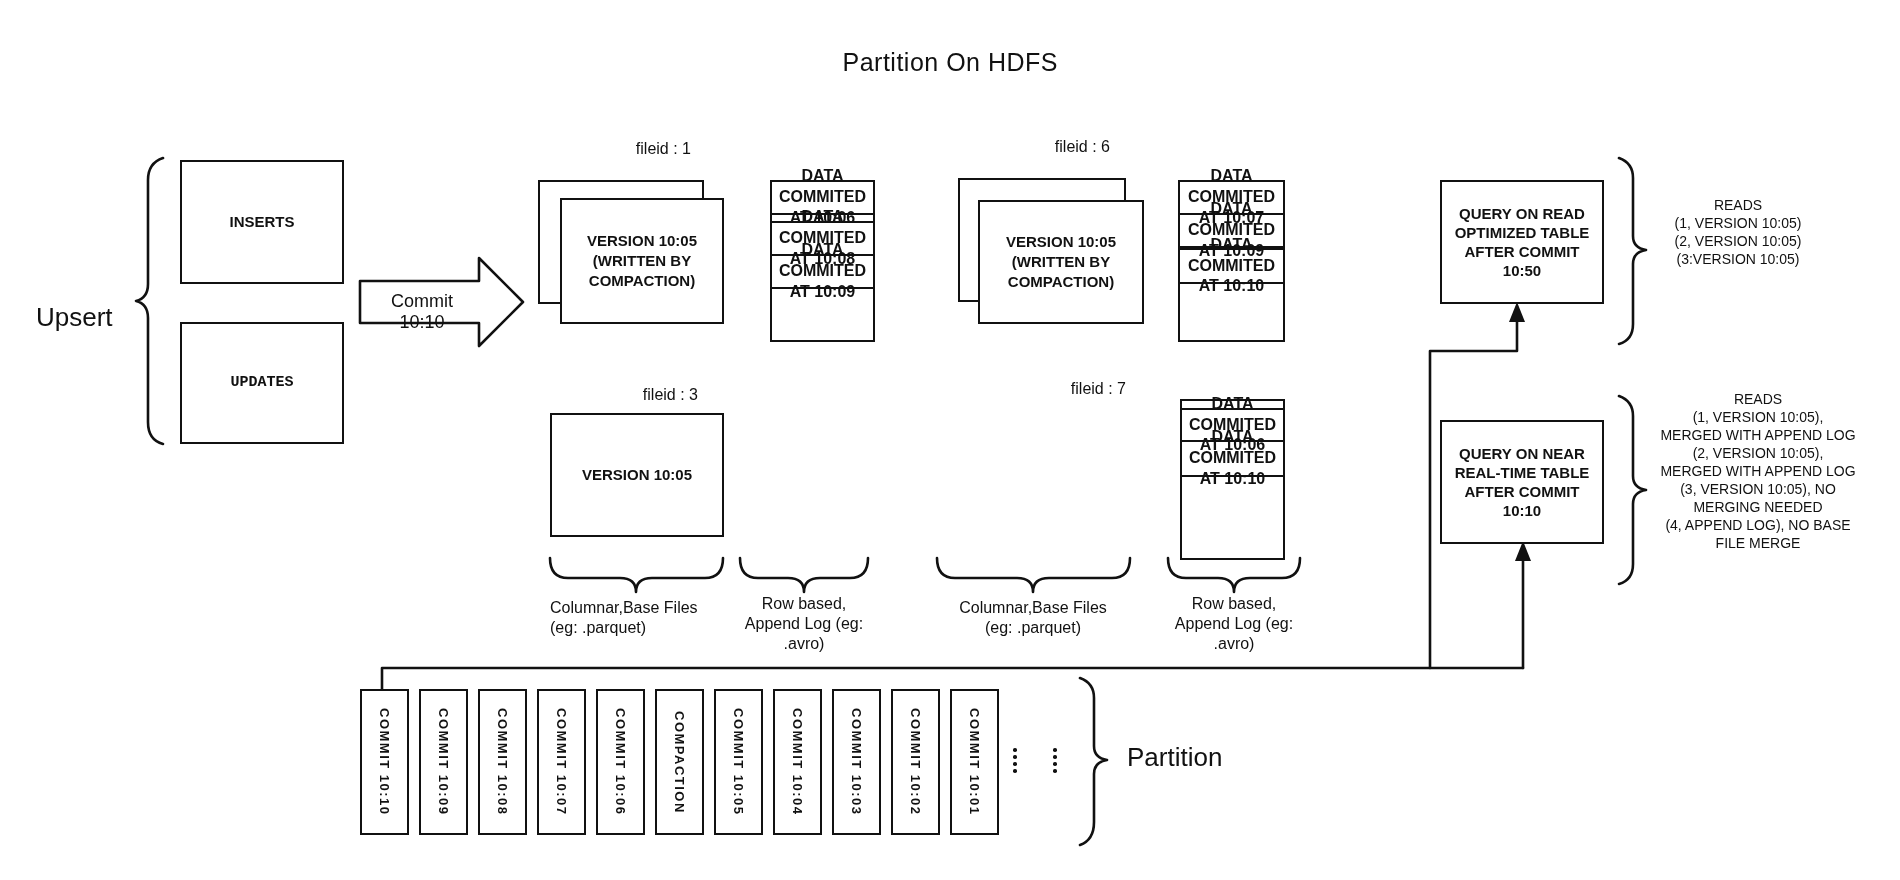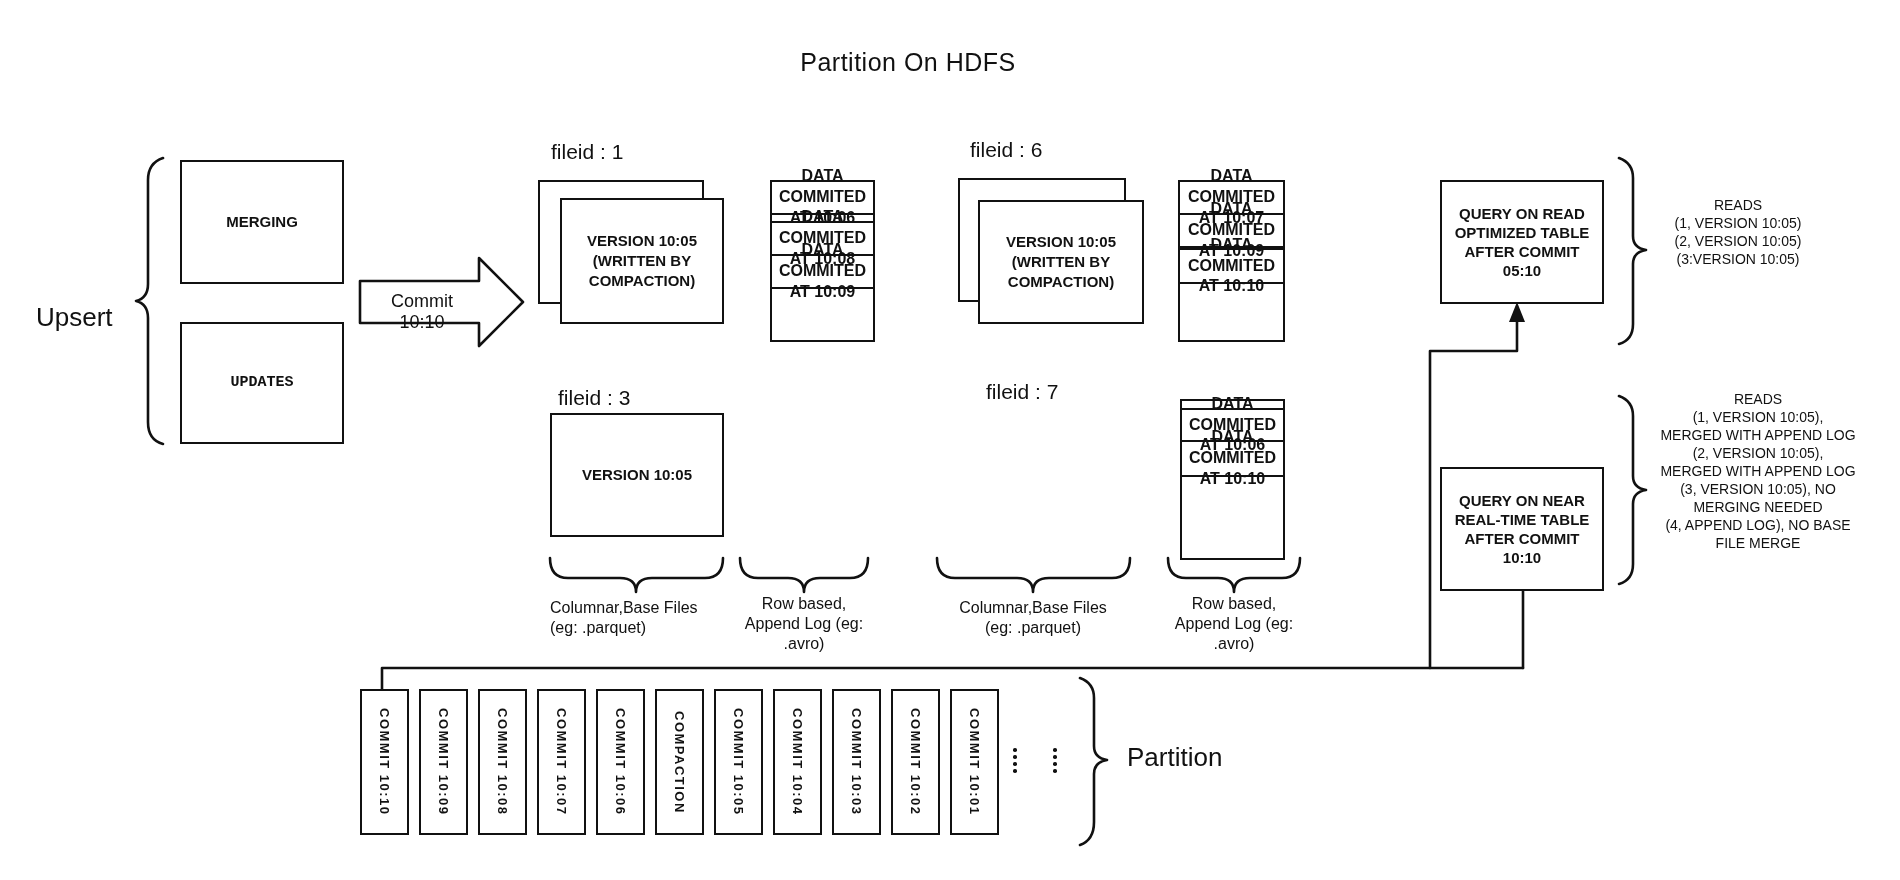--- a/index.html
+++ b/index.html
@@ -11,21 +11,21 @@
   .abs{position:absolute;}
   .box{
     position:absolute;border:2.5px solid #111;background:#fff;
     display:flex;align-items:center;justify-content:center;text-align:center;
   }
   .pre{white-space:pre-line;}
   .ctr{text-align:center;}
   .title{font-size:25px;letter-spacing:0.5px;}
   .script-label{font-size:26px;}
   .small-label{font-size:16px;line-height:20px;}
-  .fileid{font-size:21px;width:140px;text-align:left;}
+  .fileid{font-size:16px;width:140px;text-align:right;}
   .box-label{font-weight:bold;font-size:15px;line-height:20px;white-space:pre-line;}
   .query-label{font-weight:bold;font-size:15px;line-height:19px;white-space:pre-line;}
   .reads{font-weight:normal;font-size:14px;line-height:18px;white-space:pre-line;text-align:center;}
   .log{position:absolute;border:2.5px solid #111;background:#fff;box-sizing:border-box;}
   .log-row{
     border-bottom:2.5px solid #111;display:flex;align-items:center;justify-content:center;
     text-align:center;font-weight:bold;font-size:16px;line-height:1.3;white-space:pre-line;
   }
   .log-row.thick{border-bottom-width:4px;}
   .log-spacer{border-bottom:2.5px solid #111;}
@@ -63,26 +63,26 @@
     <path d="M 1080,678 Q 1094,683 1094,698 L 1094,746 Q 1094,758 1107,760 Q 1094,762 1094,774 L 1094,822 Q 1094,840 1080,845"></path>
 
     <path d="M 382,690 L 382,668 L 1523,668"></path>
     <path d="M 1523,668 L 1523,559"></path>
     <path d="M 1430,668 L 1430,351 L 1517,351 L 1517,321"></path>
 
     <path fill="#111" stroke="none" d="M 1517,302 L 1509,322 L 1525,322 Z"></path>
     <path fill="#111" stroke="none" d="M 1523,541 L 1515,561 L 1531,561 Z"></path>
   </svg>
 
-  <div class="abs title ctr" style="left:758px;top:48px;width:300px;">Partition On HDFS</div>
+  <div class="abs title ctr" style="left:758px;top:48px;width:300px;text-align:right;">Partition On HDFS</div>
 
   <div class="abs script-label" style="left:36px;top:286px;margin-top:16px;">Upsert</div>
 
   <div class="box" style="left:180px;top:160px;width:160px;height:120px;">
-    <span class="box-label">MERGING</span>
+    <span class="box-label">INSERTS</span>
   </div>
   <div class="box" style="left:180px;top:322px;width:160px;height:118px;font-family:Liberation Mono, monospace;">
     <span class="box-label">UPDATES</span>
   </div>
 
   <div class="abs ctr" style="left:368px;top:291px;width:108px;font-size:18px;">Commit 10:10</div>
 
   <div class="abs fileid" style="left:551px;top:140px;">fileid : 1</div>
   <div class="box" style="left:538px;top:180px;width:162px;height:120px;"></div>
   <div class="box" style="left:560px;top:198px;width:160px;height:122px;">
@@ -141,28 +141,28 @@
   <div class="abs small-label pre ctr" style="left:940px;top:598px;width:186px;">Columnar,Base Files
 (eg: .parquet)</div>
   <div class="abs small-label pre ctr" style="left:1164px;top:594px;width:140px;">Row based,
 Append Log  (eg:
 .avro)</div>
 
   <div class="box" style="left:1440px;top:180px;width:160px;height:120px;">
     <span class="query-label">QUERY ON READ
 OPTIMIZED TABLE
 AFTER COMMIT
-05:10</span>
+10:50</span>
   </div>
   <div class="abs reads" style="left:1648px;top:196px;width:180px;">READS
 (1, VERSION 10:05)
 (2, VERSION 10:05)
 (3:VERSION 10:05)</div>
 
-  <div class="box" style="left:1440px;top:420px;width:160px;height:120px;margin-top:47px;">
+  <div class="box" style="left:1440px;top:420px;width:160px;height:120px;">
     <span class="query-label">QUERY ON NEAR
 REAL-TIME TABLE
 AFTER COMMIT
 10:10</span>
   </div>
   <div class="abs reads" style="left:1638px;top:390px;width:240px;">READS
 (1, VERSION 10:05),
 MERGED WITH APPEND LOG
 (2, VERSION 10:05),
 MERGED WITH APPEND LOG

